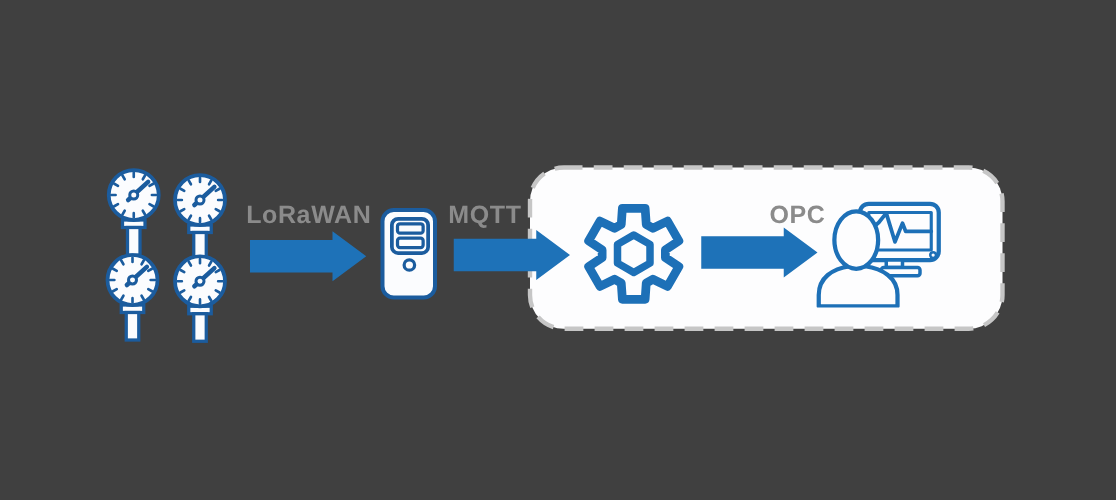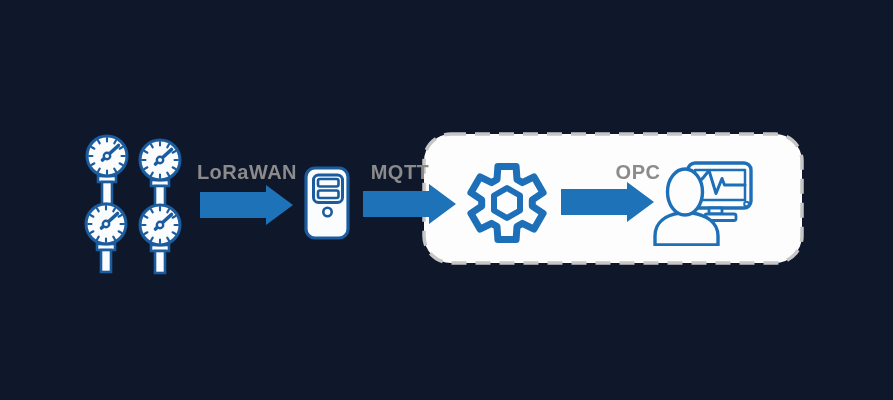--- a/index.html
+++ b/index.html
@@ -1,39 +1,39 @@
 <!DOCTYPE html>
 <html><head>
 <meta charset="utf-8">
 <style>
   html, body { margin: 0; padding: 0; }
   body { font-family: "Liberation Sans", sans-serif; }
   .stage {
     position: relative;
     width: 893px;
     height: 400px;
-    background: #0f172a;
+    background: #404040;
     overflow: hidden;
   }
   .stage svg.canvas {
     position: absolute;
     left: 0; top: 0;
   }
   .flow-label {
     position: absolute;
     top: 161px;
     font-size: 20px;
     font-weight: 600;
     color: #8b8b8b;
     text-align: center;
     letter-spacing: 0.5px;
     user-select: none;
   }
   .flow-label.lorawan { left: 191px; width: 112px; }
-  .flow-label.mqtt    { left: 348px; width: 104px; }
+  .flow-label.mqtt    { left: 336px; width: 104px; }
   .flow-label.opc     { left: 586px; width: 104px; }
 </style>
 </head>
 <body>
 
 <div class="stage">
 
   <svg class="canvas" width="893" height="400" viewBox="0 0 893 400">
 
     <defs>

